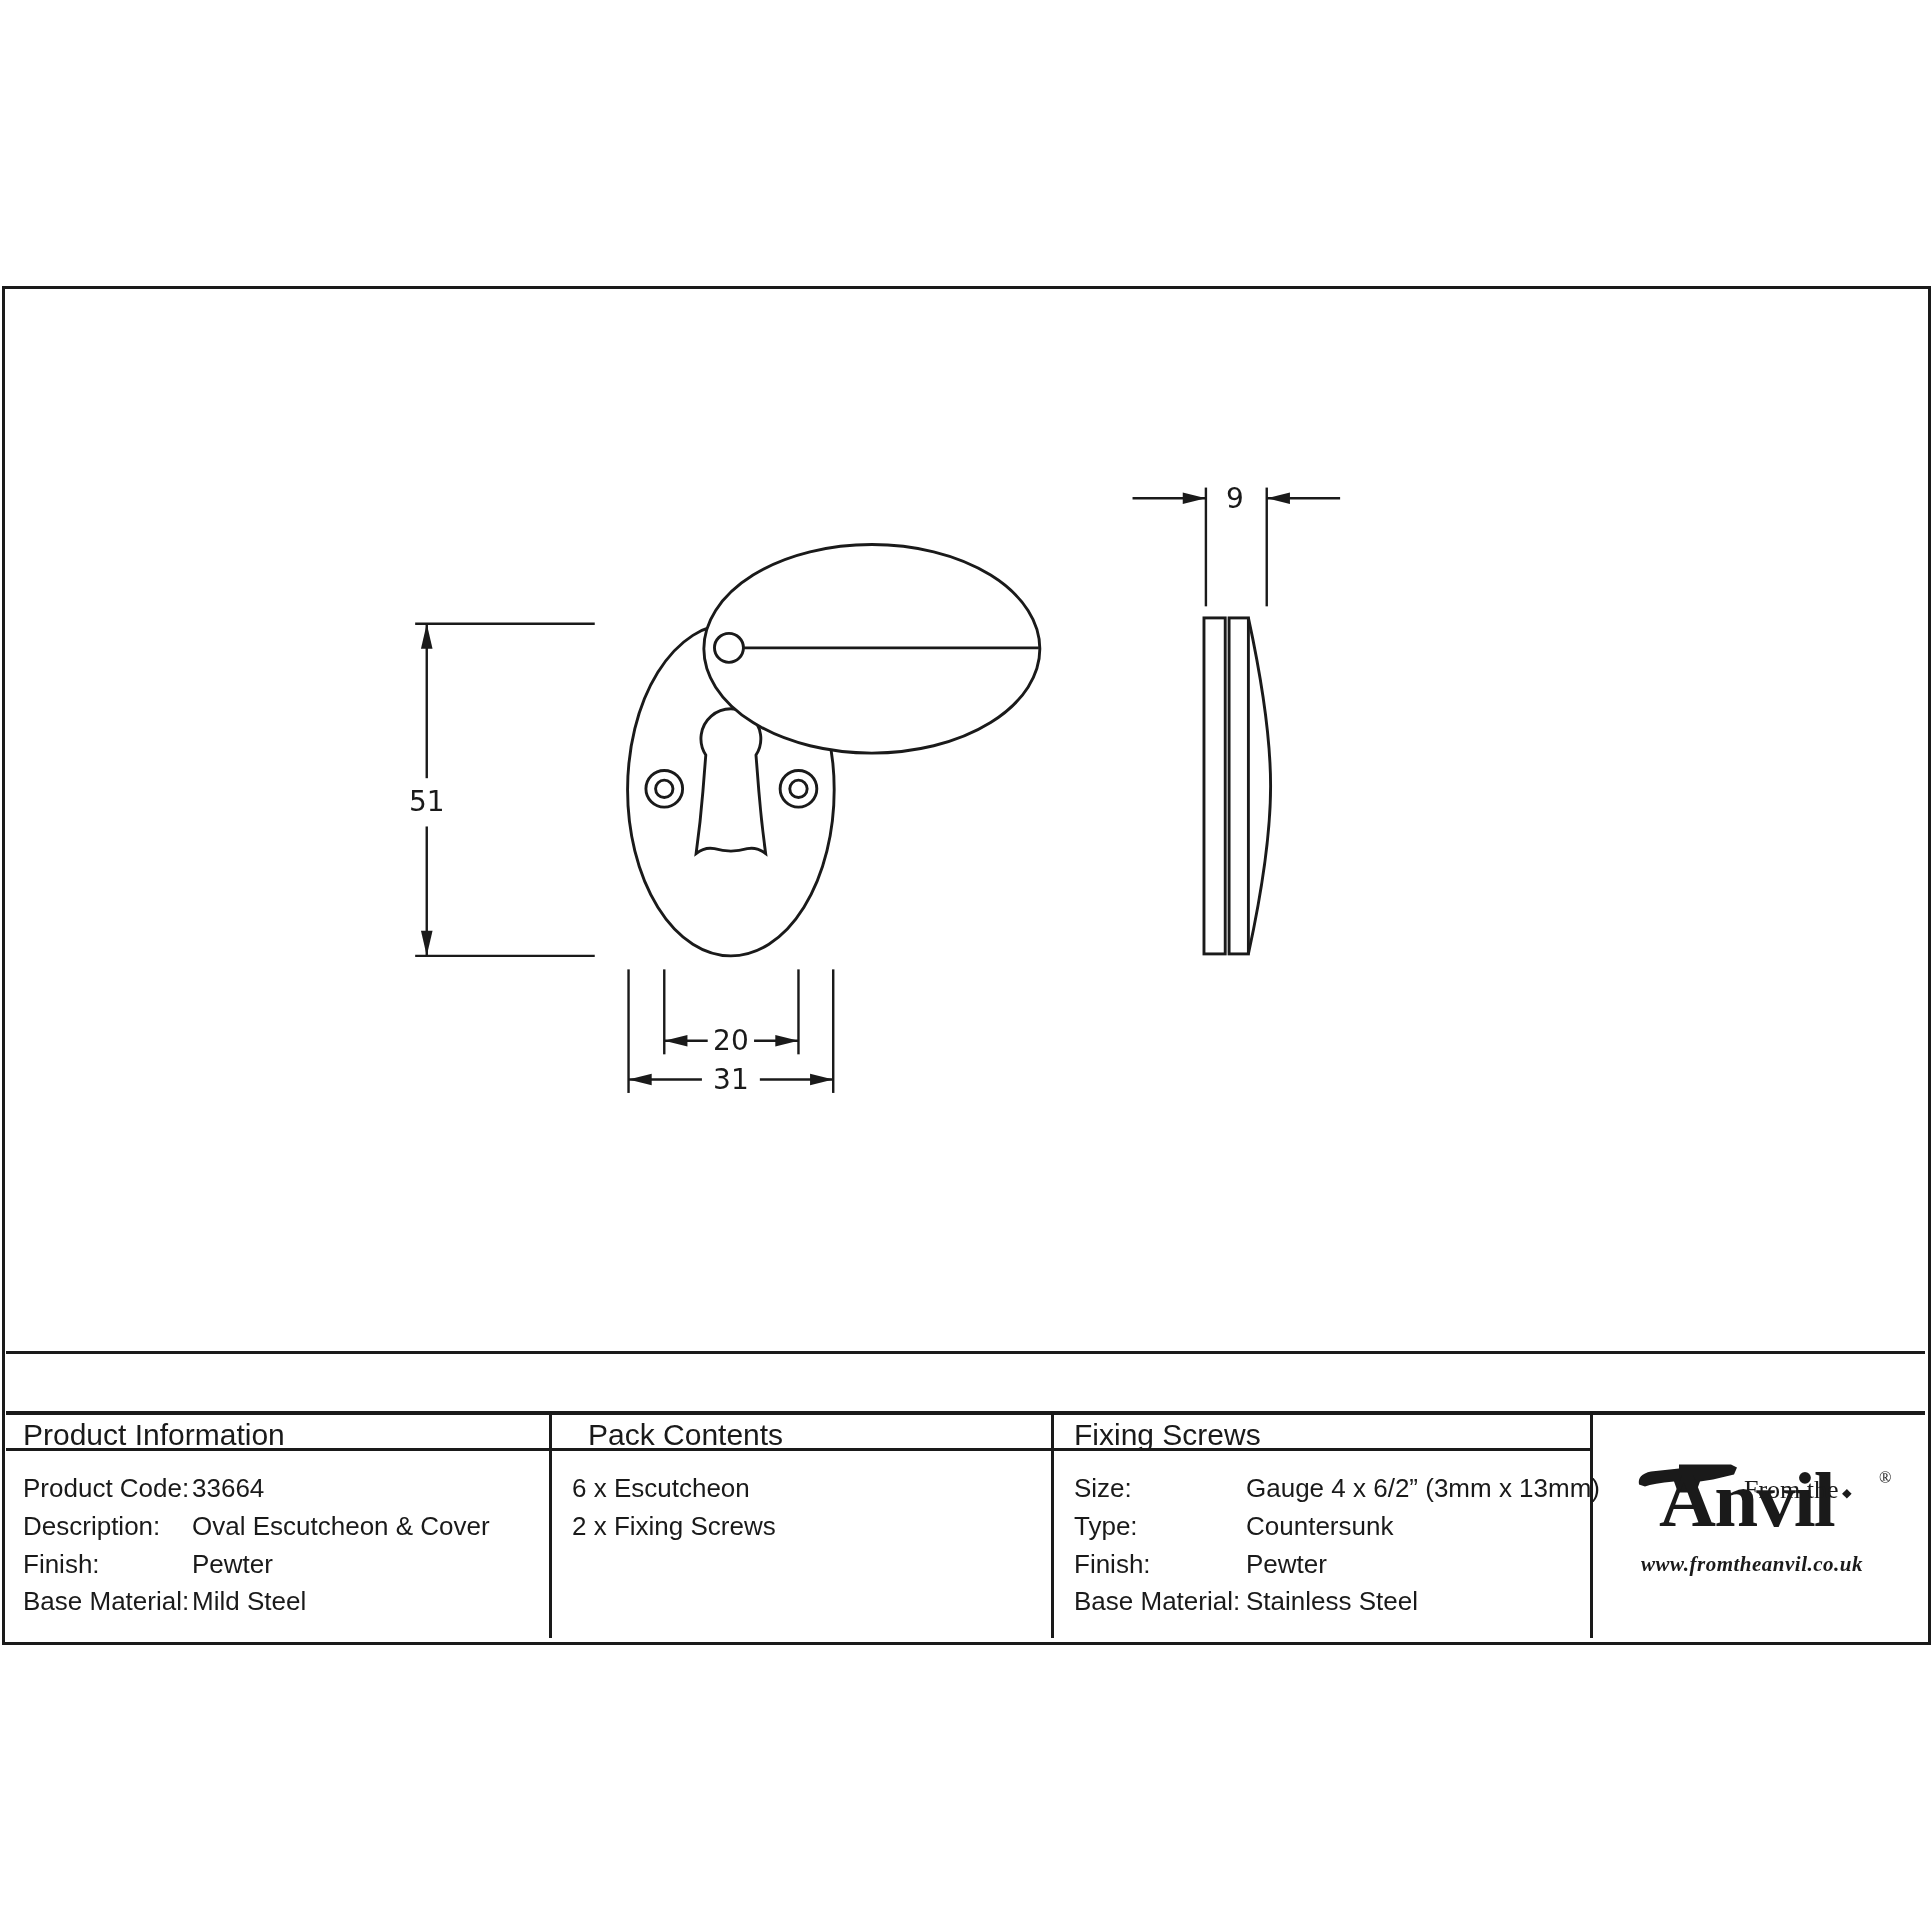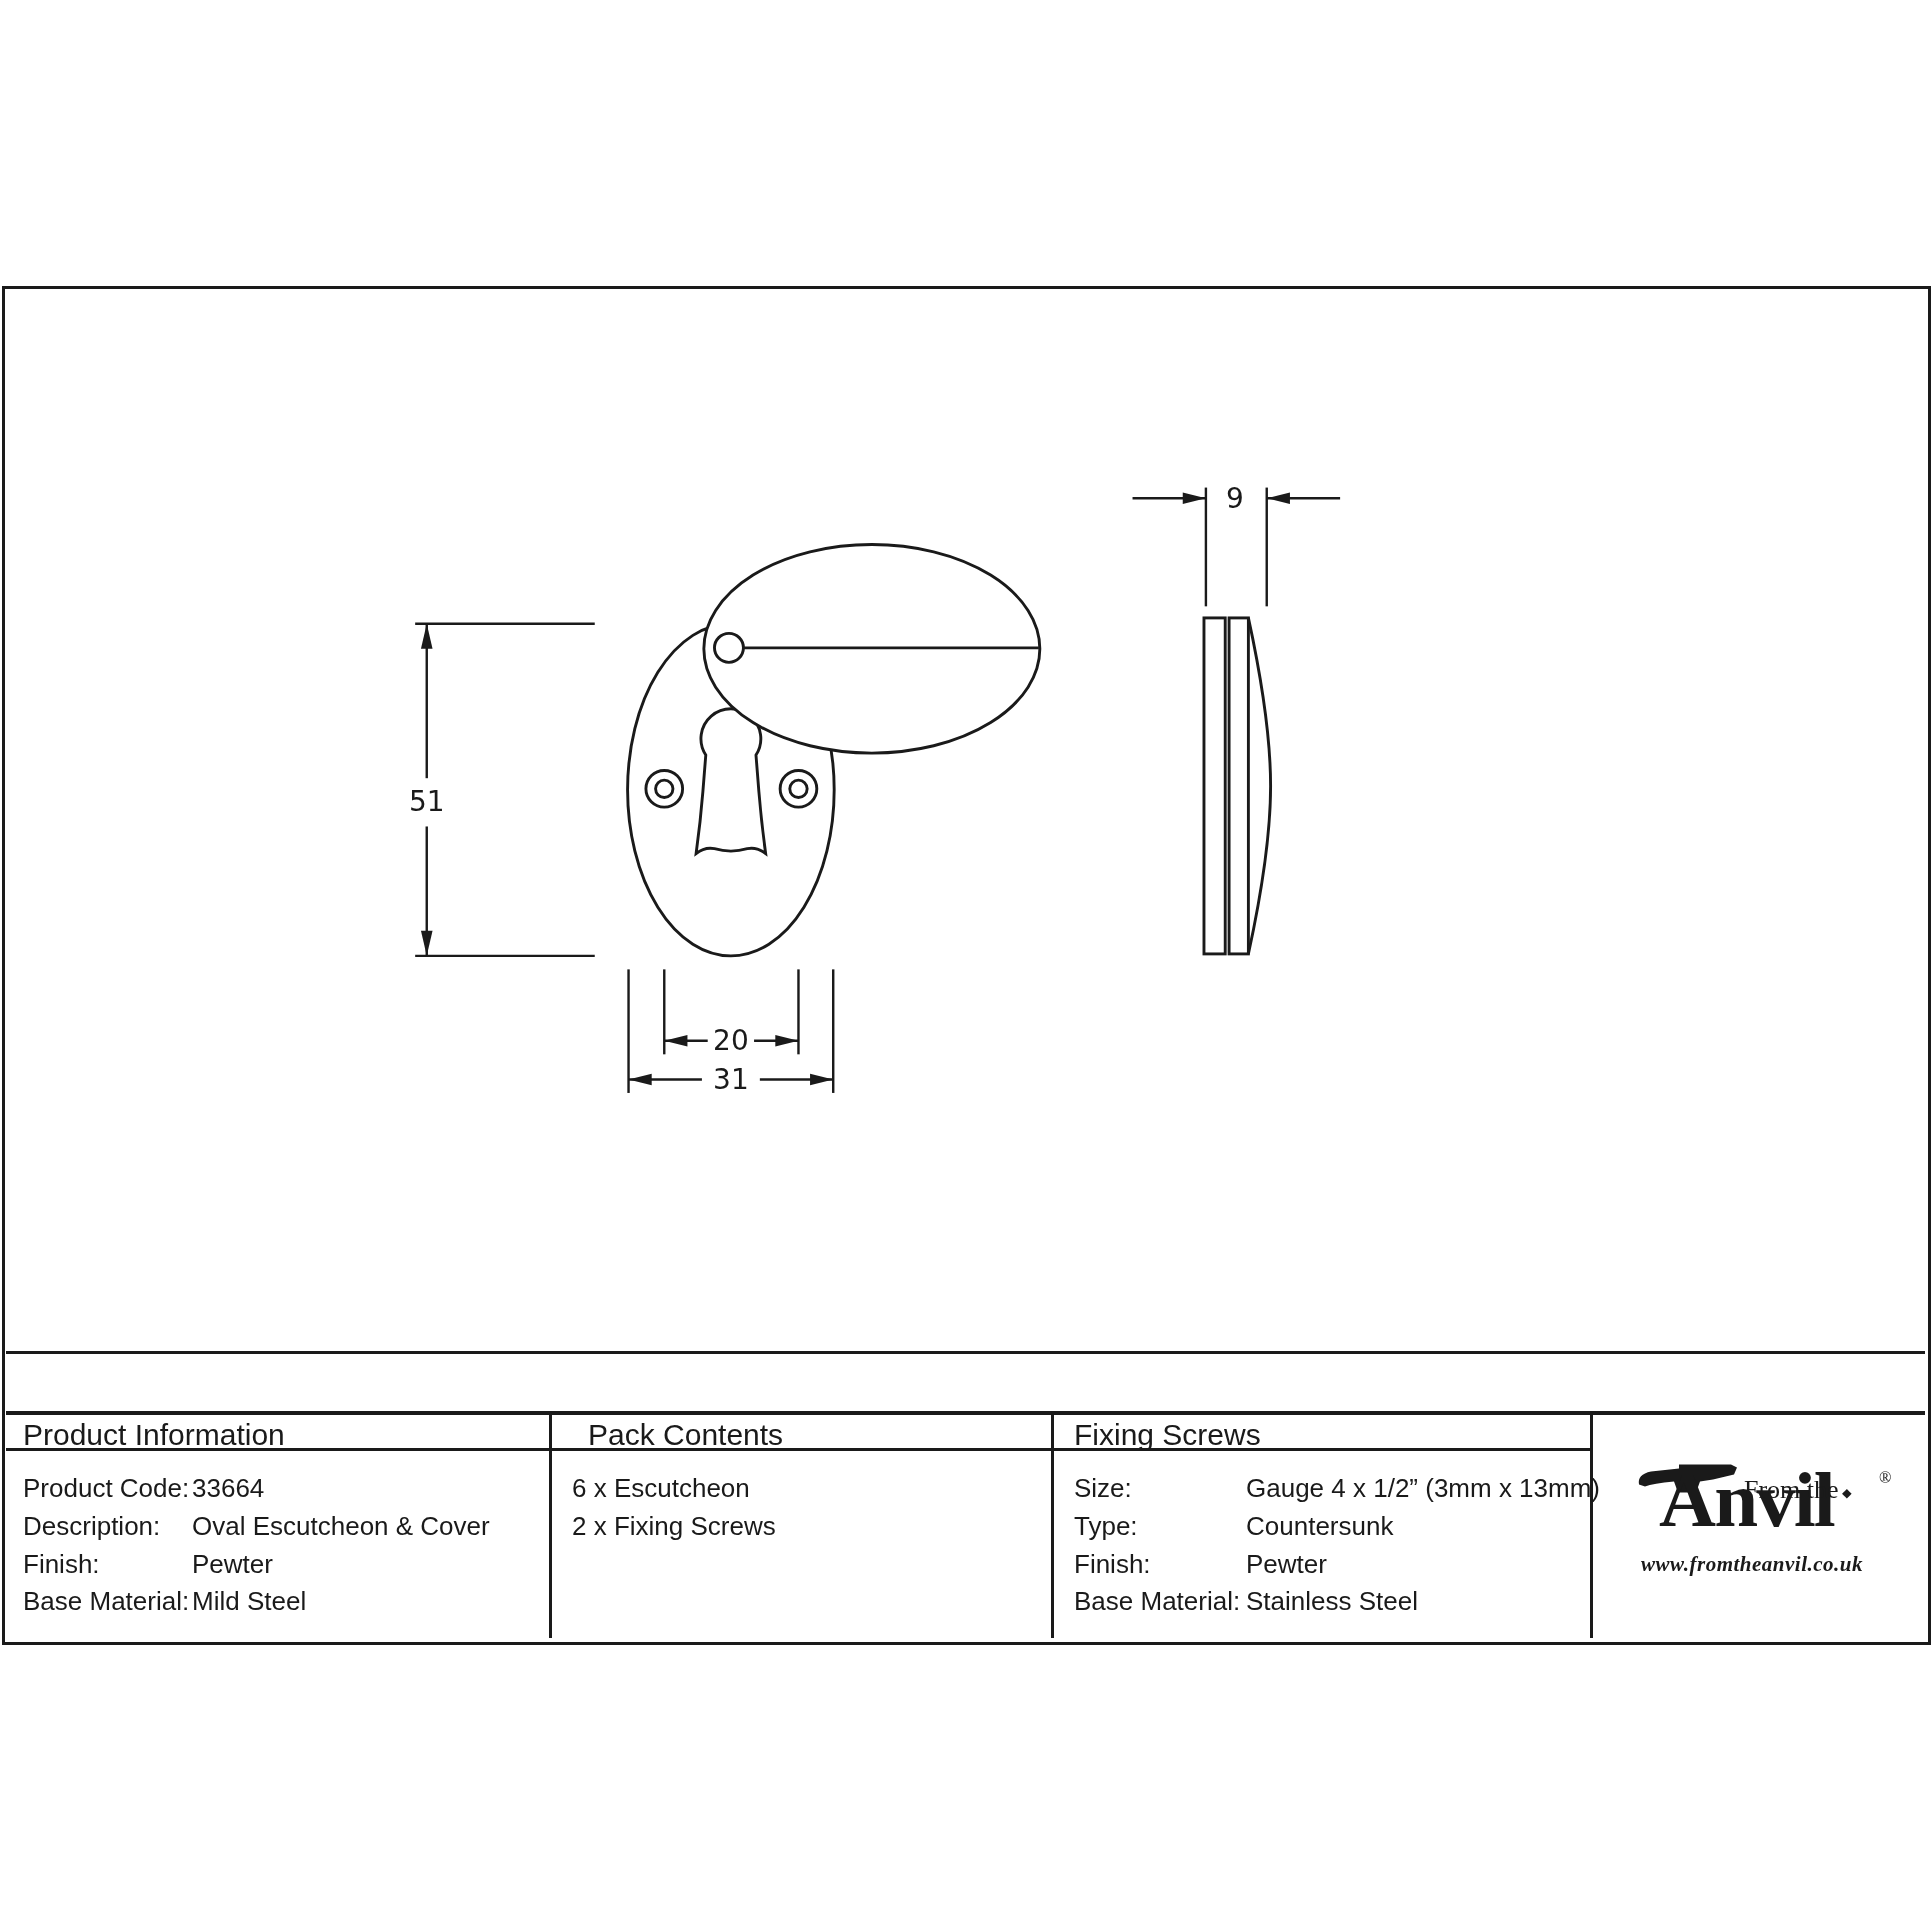--- a/index.html
+++ b/index.html
@@ -114,21 +114,21 @@
   <div class="txt" style="left:192px;top:1512px;">Oval Escutcheon &amp; Cover</div>
   <div class="txt" style="left:23px;top:1550px;">Finish:</div>
   <div class="txt" style="left:192px;top:1550px;">Pewter</div>
   <div class="txt" style="left:23px;top:1587px;">Base Material:</div>
   <div class="txt" style="left:192px;top:1587px;">Mild Steel</div>
 
   <div class="txt" style="left:572px;top:1474px;">6 x Escutcheon</div>
   <div class="txt" style="left:572px;top:1512px;">2 x Fixing Screws</div>
 
   <div class="txt" style="left:1074px;top:1474px;">Size:</div>
-  <div class="txt" style="left:1246px;top:1474px;">Gauge 4 x 1/2” (3mm x 13mm)</div>
+  <div class="txt" style="left:1246px;top:1474px;">Gauge 4 x 6/2” (3mm x 13mm)</div>
   <div class="txt" style="left:1074px;top:1512px;">Type:</div>
   <div class="txt" style="left:1246px;top:1512px;">Countersunk</div>
   <div class="txt" style="left:1074px;top:1550px;">Finish:</div>
   <div class="txt" style="left:1246px;top:1550px;">Pewter</div>
   <div class="txt" style="left:1074px;top:1587px;">Base Material:</div>
   <div class="txt" style="left:1246px;top:1587px;">Stainless Steel</div>
 
   <div class="logo-cell">
     <svg class="anvil-ic" viewBox="0 0 100 40">
       <path fill="#1a1a1a" d="M 2,20 Q 0,10 14,7 L 42,4 L 42,0 L 94,0 L 100,3 L 97,10 L 76,15 L 63,17 L 59,28 L 41,28 L 37,17 Q 16,19 8,22 Z"></path>

